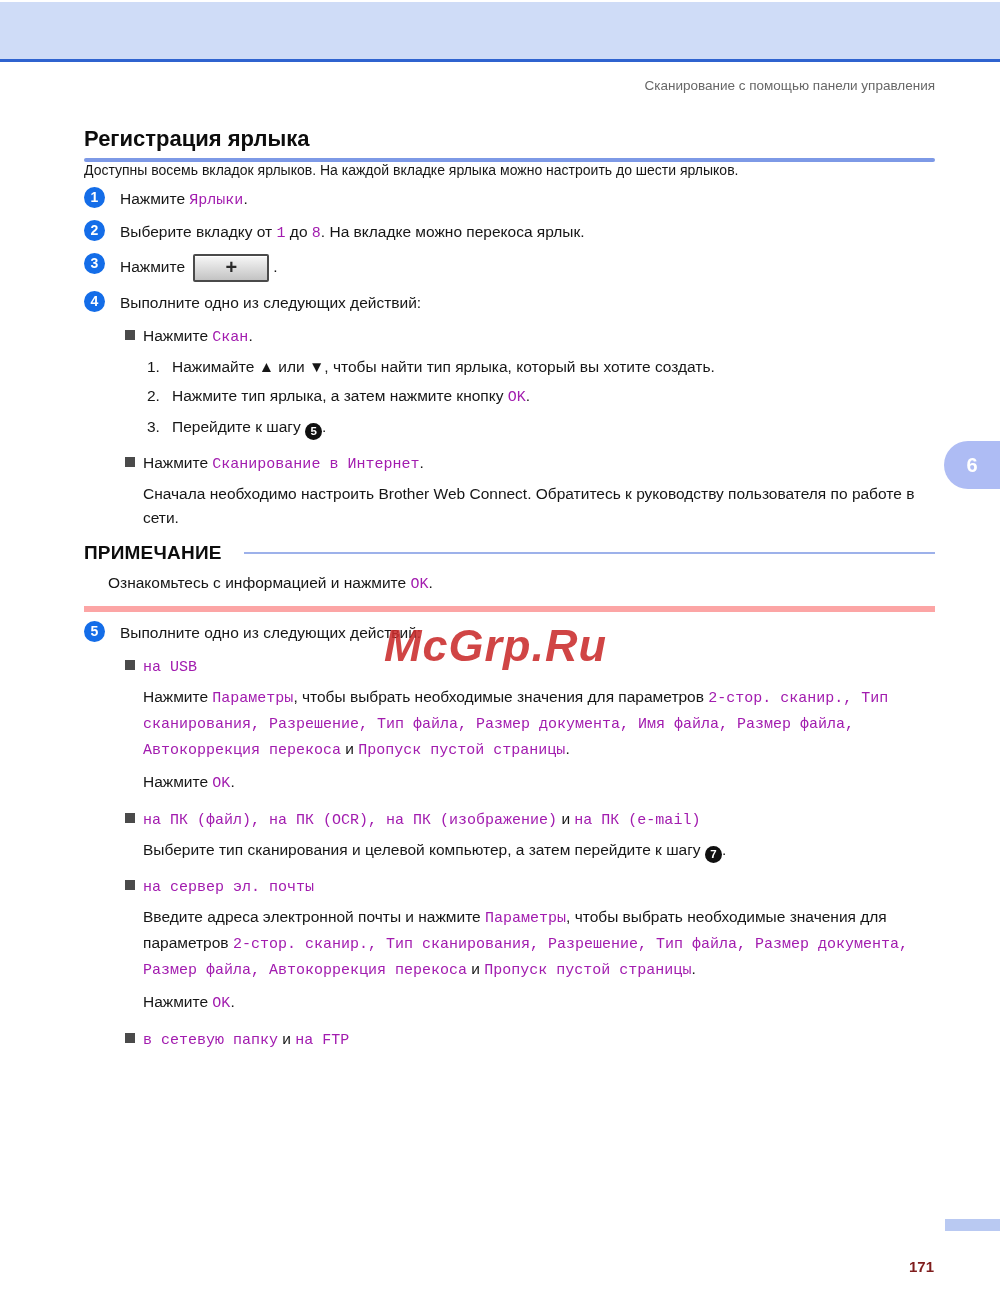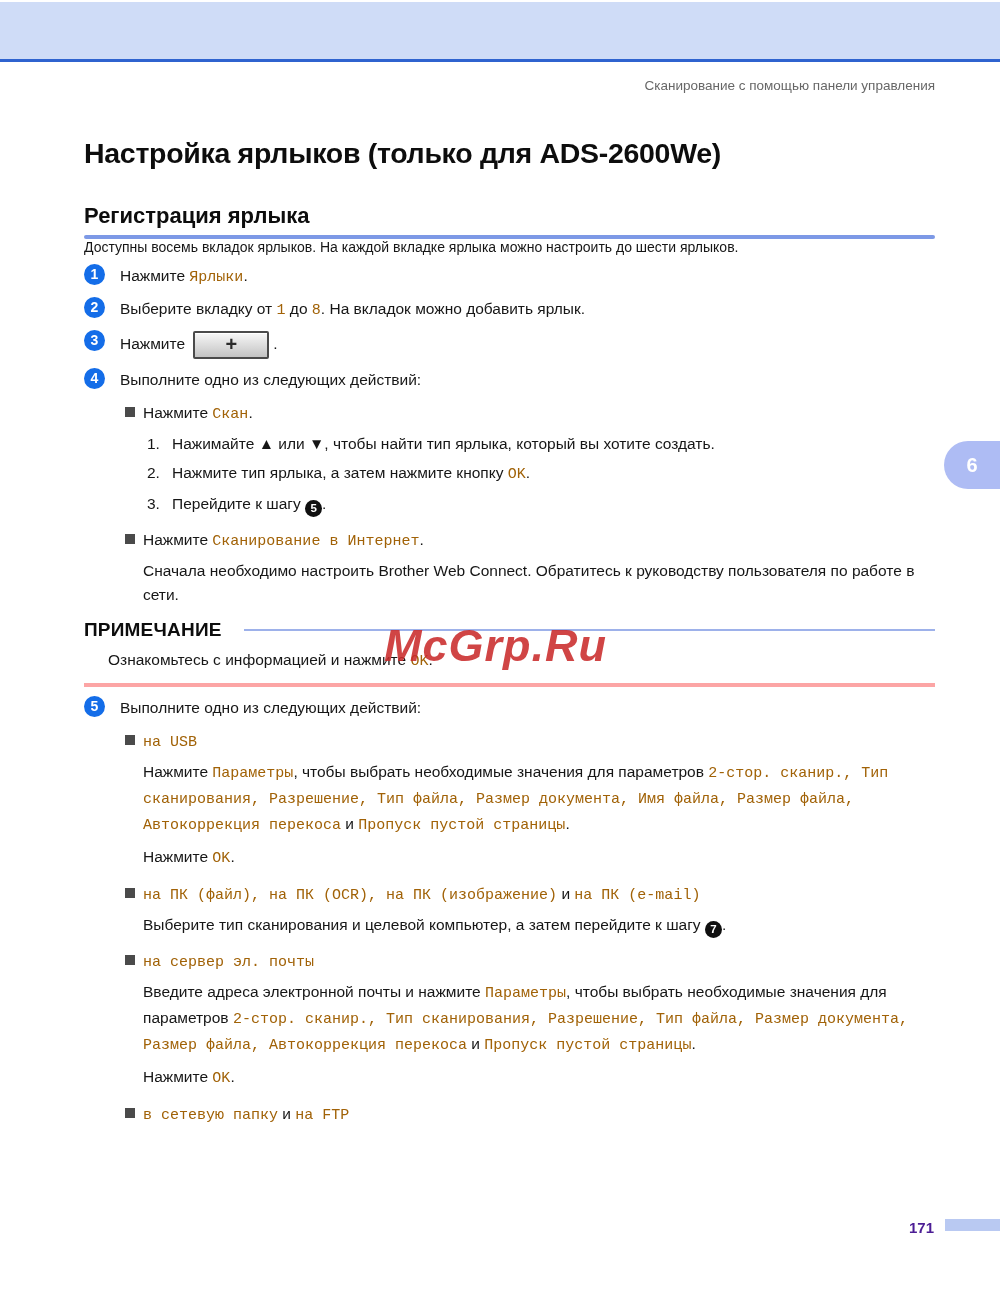--- a/index.html
+++ b/index.html
@@ -12,21 +12,21 @@
     position:absolute; top:2px; left:0; width:100%; height:57px;
     background:#cfdcf7; border-bottom:3px solid #2f63cf;
   }
   .content { position:absolute; left:84px; top:78px; width:851px; }
   .breadcrumb { font-size:13.5px; color:#676767;text-align:right; }
   .doc-title { margin-top:44px; font-size:28.5px; font-weight:bold; letter-spacing:-0.3px; color:#0d0d0d; }
   .sec-head { margin-top:33px; font-size:22px; font-weight:bold; color:#0d0d0d; }
   .sec-rule { margin-top:6px; height:4px; background:#7d99e6; border-radius:2px; }
   .intro { font-size:14px; }
 
-  .mono { font-family:"Liberation Mono", monospace; color:#a16207; font-size:15px; }
+  .mono { font-family:"Liberation Mono", monospace; color:#a21caf; font-size:15px; }
   .sans { font-family:"Liberation Sans", sans-serif; }
 
   .step-row { display:flex; align-items:flex-start; margin-top:9px; font-size:15.5px; line-height:21px; }
   .step-circle {
     flex:0 0 auto; width:21px; height:21px; border-radius:50%;
     background:#146de8; color:#fff; font-size:14px; font-weight:bold;
     display:flex; align-items:center; justify-content:center; margin-right:15px;
   }
   .step-text { padding-top:1px; }
 
@@ -43,58 +43,57 @@
     width:17px; height:17px; border-radius:50%; background:#101010; color:#fff;
     font-size:11.5px; font-weight:bold; vertical-align:-3px;
   }
   .plus-button {
     display:inline-block; width:72px; height:24px; margin:0 4px; vertical-align:middle;
     background:linear-gradient(#f7f7f7,#c3c3c3); border:2px solid #4a4a4a; border-radius:2px;
     text-align:center; line-height:22px; font-weight:bold; font-size:20px; color:#2a2a2a;
     box-shadow:inset 0 1px 0 #ffffff;
   }
 
-  .note-block { margin-top:12px; padding-bottom:10px; border-bottom:4px solid #fca5a5; }
+  .note-block { margin-top:12px; padding-bottom:10px; border-bottom:6px solid #fca5a5; }
   .note-head { display:flex; align-items:center; }
   .note-title { font-size:19px; font-weight:bold; letter-spacing:0.2px; color:#0d0d0d; }
   .note-line { flex:1; height:2px; background:#9db1ea; margin-left:22px; }
   .note-para { margin-left:24px; margin-top:8px; font-size:15.5px; line-height:22px; }
 
   .watermark {
     position:absolute; left:384px; top:620px; font-size:45px; font-weight:bold; font-style:italic;
     color:rgba(201,43,43,0.88); letter-spacing:1px; white-space:nowrap; pointer-events:none;
   }
   .chapter-tab {
     position:absolute; right:0; top:441px; width:56px; height:48px;
     background:#aebcf4; border-radius:24px 0 0 24px;
     color:#fff; font-size:20px; font-weight:bold;
     display:flex; align-items:center; justify-content:center;
   }
-  .page-num { position:absolute; right:66px; top:1219px; font-size:15px; font-weight:bold; color:#4c1d95;text-align:right; }
+  .page-num { position:absolute; right:66px; top:1258px; font-size:15px; font-weight:bold; color:#7f1d1d;text-align:right; }
   .footer-rect { position:absolute; right:0; top:1219px; width:55px; height:12px; background:#b9c9f2; }
 </style>
 </head>
 <body>
 
 <div class="band"></div>
 
 <div class="content">
   <div class="breadcrumb">Сканирование с помощью панели управления</div>
-  <div class="doc-title">Настройка ярлыков (только для ADS-2600We)</div>
   <div class="sec-head">Регистрация ярлыка</div>
   <div class="sec-rule"></div>
   <div class="intro">Доступны восемь вкладок ярлыков. На каждой вкладке ярлыка можно настроить до шести ярлыков.</div>
   <div id="doc-flow">
       <div class="step-row">
         <span class="step-circle">1</span>
         <div class="step-text"><span class="sans">Нажмите </span><span class="mono">Ярлыки</span><span class="sans">.</span></div>
       </div>
       <div class="step-row">
         <span class="step-circle">2</span>
-        <div class="step-text"><span class="sans">Выберите вкладку от </span><span class="mono">1</span><span class="sans"> до </span><span class="mono">8</span><span class="sans">. На вкладок можно добавить ярлык.</span></div>
+        <div class="step-text"><span class="sans">Выберите вкладку от </span><span class="mono">1</span><span class="sans"> до </span><span class="mono">8</span><span class="sans">. На вкладке можно перекоса ярлык.</span></div>
       </div>
       <div class="step-row">
         <span class="step-circle">3</span>
         <div class="step-text"><span class="sans">Нажмите </span><span class="plus-button">+</span><span class="sans">.</span></div>
       </div>
       <div class="step-row">
         <span class="step-circle">4</span>
         <div class="step-text"><span class="sans">Выполните одно из следующих действий:</span></div>
       </div>
       <div class="bullet-row">

